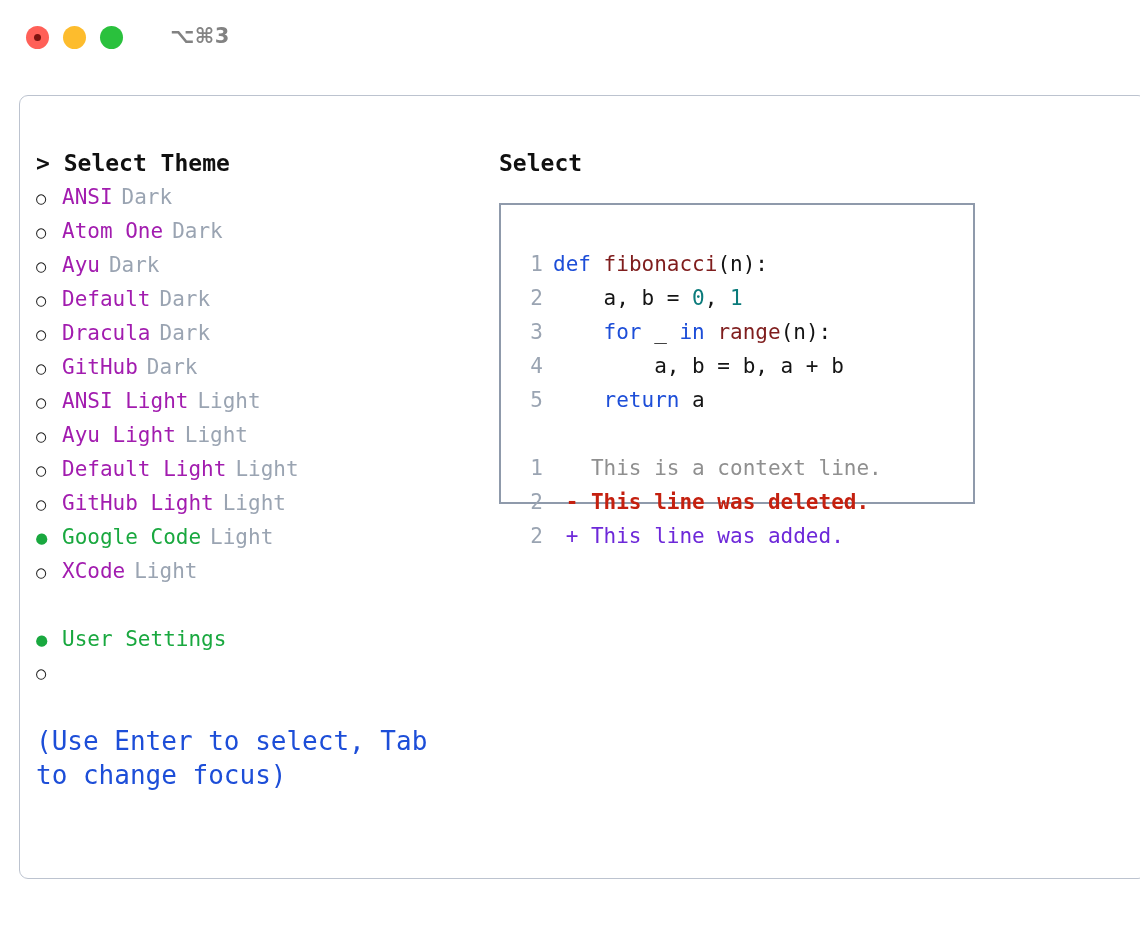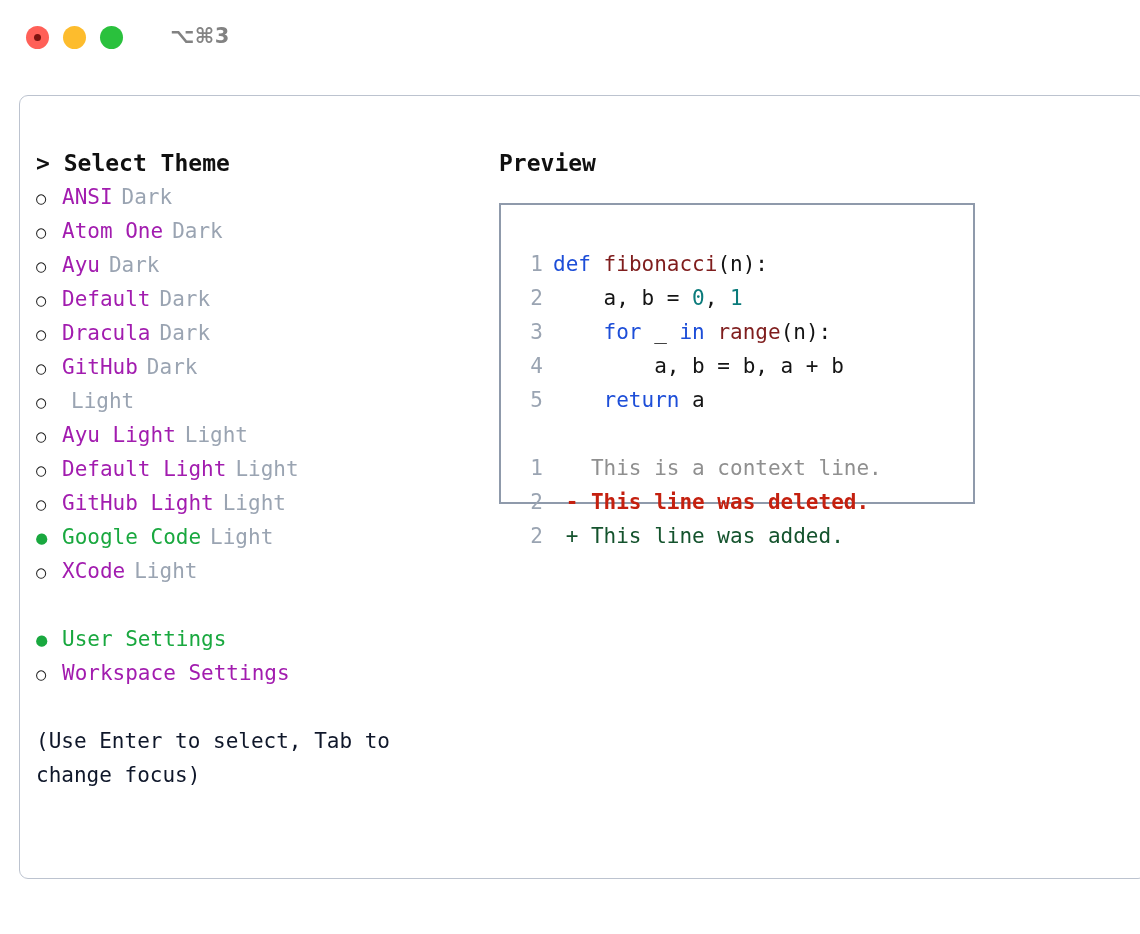--- a/index.html
+++ b/index.html
@@ -135,22 +135,22 @@
   }
   .tag {
     color: #9aa4b2;
     margin-left: 9px;
   }
 
   .apply-block { margin-top: 34px; }
 
   .hint {
     margin-top: 34px;
-    font-size: 21px;
-    color: #0f172a;
+    font-size: 26px;
+    color: #1d4ed8;
     line-height: 34px;
     max-width: 410px;
     white-space: pre-wrap;
   }
 
   
   #preview-box {
     position: absolute;
     left: 479px;
     top: 107px;
@@ -175,21 +175,21 @@
     text-align: right;
     color: #9aa4b2;
     margin-right: 10px;
   }
   .kw  { color: #1d4ed8; }
   .fn  { color: #7f1d1d; }
   .num { color: #0b7b7b; }
   .pln { color: #141414; }
   .ctx { color: #8f8f8f; }
   .del { color: #c4200f; font-weight: bold; }
-  .add { color: #14532d; }
+  .add { color: #6d28d9; }
   .blank { height: 34px; }
 </style>
 </head>
 <body>
 
 <div id="window">
 
   <div id="titlebar">
     <div class="dots">
       <span class="dot dot-red"></span>
@@ -203,40 +203,40 @@
 
     <div id="left-col">
       <div class="section-title">&gt; Select Theme</div>
       <div class="theme-list" id="theme-list">
           <div class="row"><span class="marker">○</span><span class="label">ANSI</span><span class="tag">Dark</span></div>
           <div class="row"><span class="marker">○</span><span class="label">Atom One</span><span class="tag">Dark</span></div>
           <div class="row"><span class="marker">○</span><span class="label">Ayu</span><span class="tag">Dark</span></div>
           <div class="row"><span class="marker">○</span><span class="label">Default</span><span class="tag">Dark</span></div>
           <div class="row"><span class="marker">○</span><span class="label">Dracula</span><span class="tag">Dark</span></div>
           <div class="row"><span class="marker">○</span><span class="label">GitHub</span><span class="tag">Dark</span></div>
-          <div class="row"><span class="marker">○</span><span class="tag">Light</span></div>
+          <div class="row"><span class="marker">○</span><span class="label">ANSI Light</span><span class="tag">Light</span></div>
           <div class="row"><span class="marker">○</span><span class="label">Ayu Light</span><span class="tag">Light</span></div>
           <div class="row"><span class="marker">○</span><span class="label">Default Light</span><span class="tag">Light</span></div>
           <div class="row"><span class="marker">○</span><span class="label">GitHub Light</span><span class="tag">Light</span></div>
           <div class="row"><span class="marker sel">●</span><span class="label sel">Google Code</span><span class="tag">Light</span></div>
           <div class="row"><span class="marker">○</span><span class="label">XCode</span><span class="tag">Light</span></div>
         </div>
 
       <div class="apply-block">
         <div id="apply-list">
             <div class="row"><span class="marker sel">●</span><span class="label sel">User Settings</span></div>
-            <div class="row"><span class="marker">○</span><span class="label">Workspace Settings</span></div>
+            <div class="row"><span class="marker">○</span></div>
           </div>
       </div>
 
       <div class="hint">(Use Enter to select, Tab to change focus)</div>
     </div>
 
     <div id="right-col">
-      <div class="section-title">Preview</div>
+      <div class="section-title">Select</div>
     </div>
 
     <div id="preview-box">
       <div id="code"><div class="cline"><span class="ln">1</span><span class="kw">def</span><span class="pln"> </span><span class="fn">fibonacci</span><span class="pln">(n):</span></div><div class="cline"><span class="ln">2</span><span class="pln">    a, b = </span><span class="num">0</span><span class="pln">, </span><span class="num">1</span></div><div class="cline"><span class="ln">3</span><span class="pln">    </span><span class="kw">for</span><span class="pln"> _ </span><span class="kw">in</span><span class="pln"> </span><span class="fn">range</span><span class="pln">(n):</span></div><div class="cline"><span class="ln">4</span><span class="pln">        a, b = b, a + b</span></div><div class="cline"><span class="ln">5</span><span class="pln">    </span><span class="kw">return</span><span class="pln"> a</span></div><div class="blank"></div><div class="cline"><span class="ln">1</span><span class="ctx">   This is a context line.</span></div><div class="cline"><span class="ln">2</span><span class="del"> - This line was deleted.</span></div><div class="cline"><span class="ln">2</span><span class="add"> + This line was added.</span></div></div>
     </div>
 
   </div>
 </div>
 
 </body></html>

